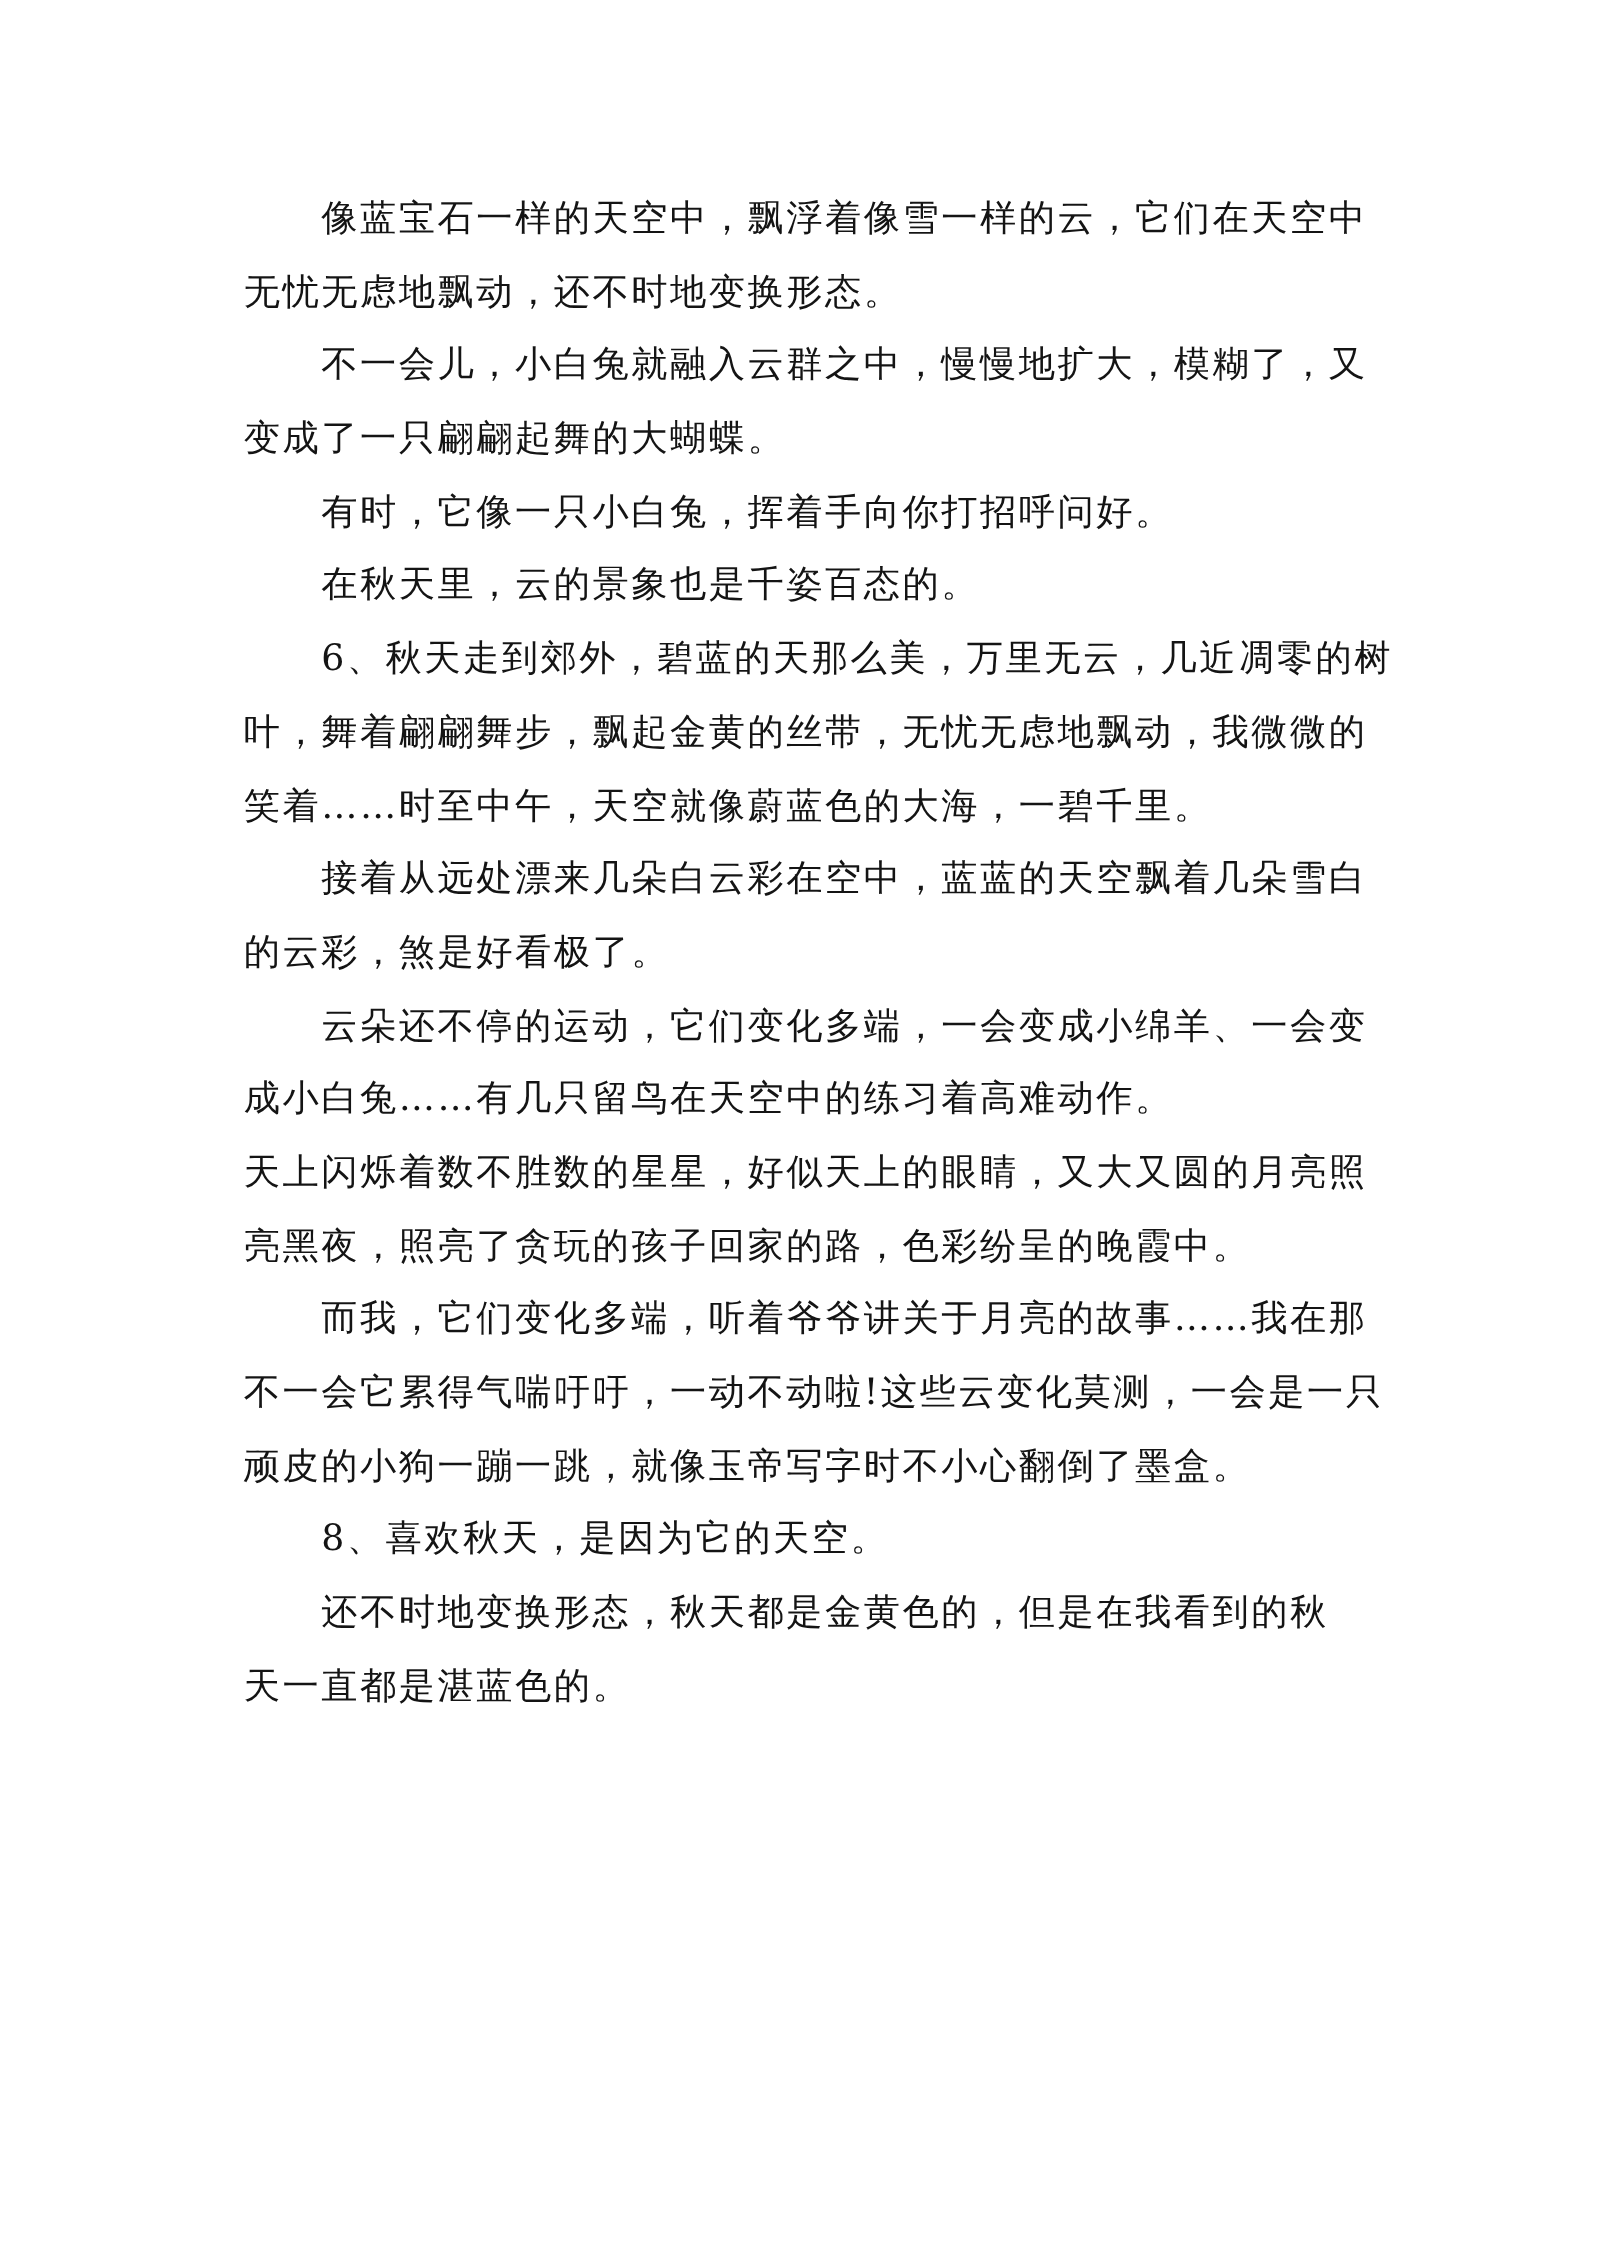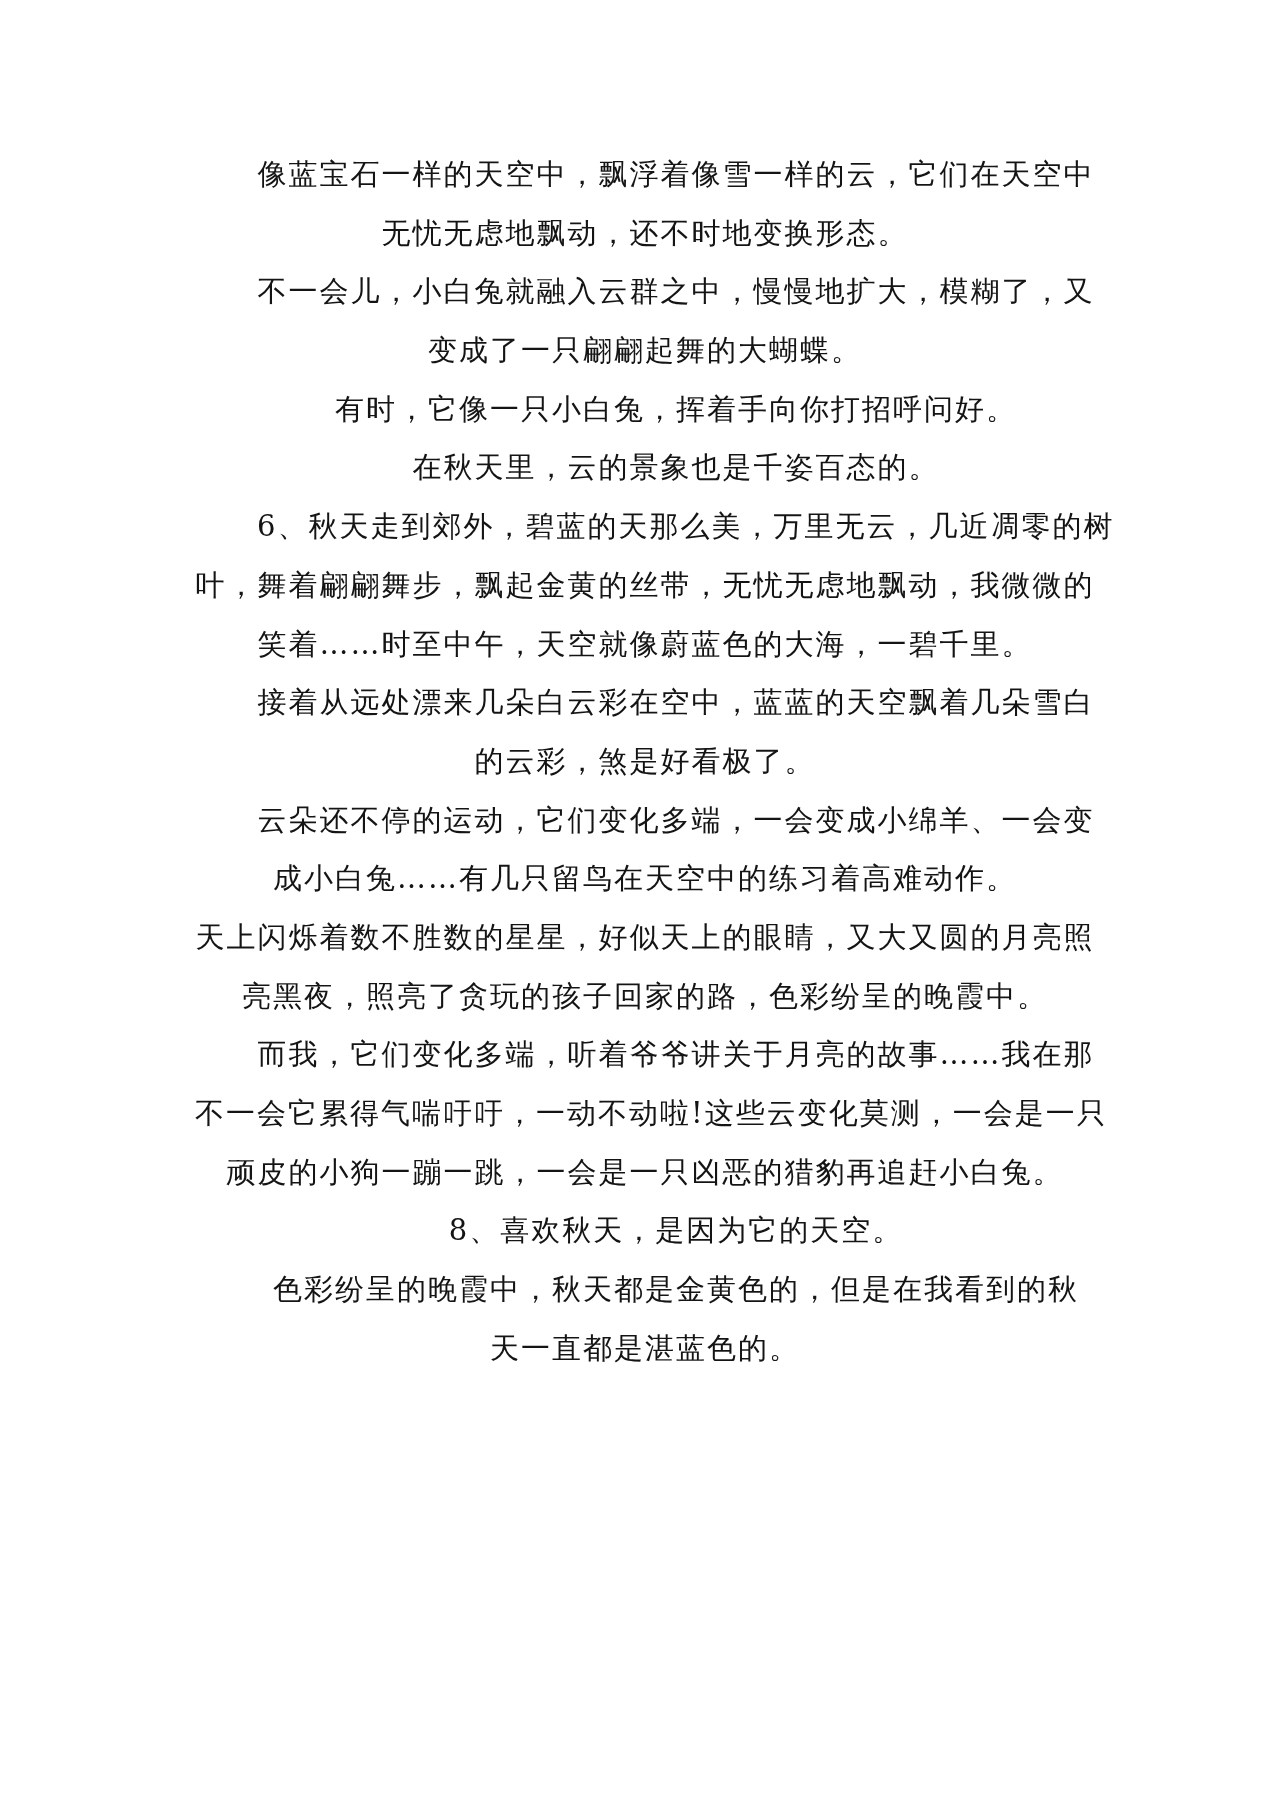--- a/index.html
+++ b/index.html
@@ -21,21 +21,20 @@
     top: 0;
     width: 1280px;
     height: 1810px;
     background: #ffffff;
   }
   .text-block {
     position: absolute;
     left: 195px;
     top: 152px;
     width: 900px;
-    text-align: center;
   }
   .line {
     height: 58.7px;
     line-height: 44px;
     font-size: 29px;
     letter-spacing: 2px;
     white-space: nowrap;
     color: #141414;
   }
   .line.indent {
@@ -83,26 +82,26 @@
     </div>
 
     <div>
       <div class="line">天上闪烁着数不胜数的星星，好似天上的眼睛，又大又圆的月亮照</div>
       <div class="line">亮黑夜，照亮了贪玩的孩子回家的路，色彩纷呈的晚霞中。</div>
     </div>
 
     <div>
       <div class="line indent">而我，它们变化多端，听着爷爷讲关于月亮的故事……我在那</div>
       <div class="line">不一会它累得气喘吁吁，一动不动啦!这些云变化莫测，一会是一只</div>
-      <div class="line">顽皮的小狗一蹦一跳，一会是一只凶恶的猎豹再追赶小白兔。</div>
+      <div class="line">顽皮的小狗一蹦一跳，就像玉帝写字时不小心翻倒了墨盒。</div>
     </div>
 
     <div>
       <div class="line indent">8、喜欢秋天，是因为它的天空。</div>
     </div>
 
     <div>
-      <div class="line indent">色彩纷呈的晚霞中，秋天都是金黄色的，但是在我看到的秋</div>
+      <div class="line indent">还不时地变换形态，秋天都是金黄色的，但是在我看到的秋</div>
       <div class="line">天一直都是湛蓝色的。</div>
     </div>
 
   </div>
 </div>
 
 </body></html>

